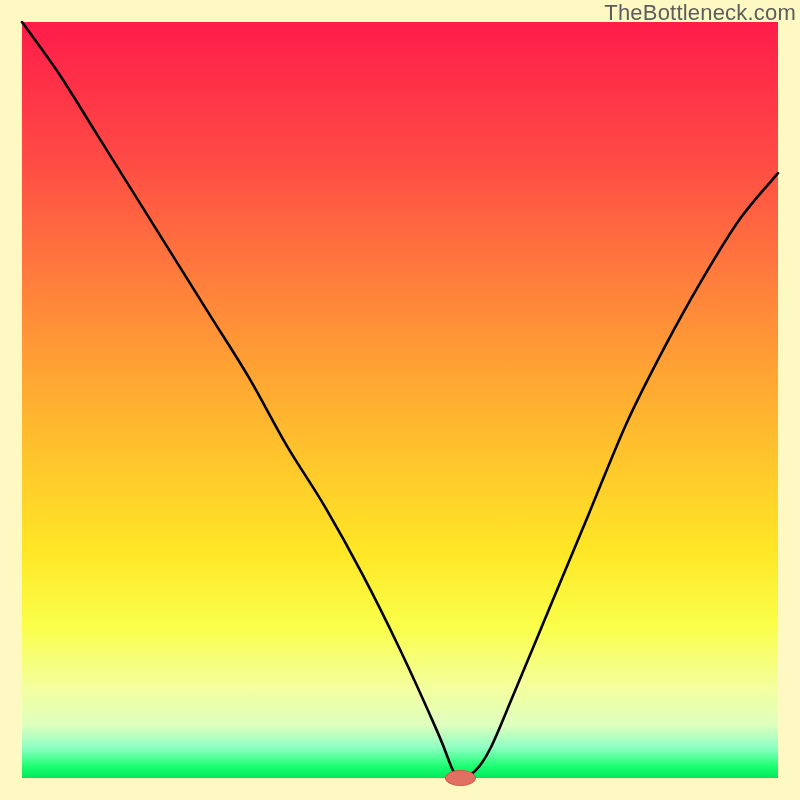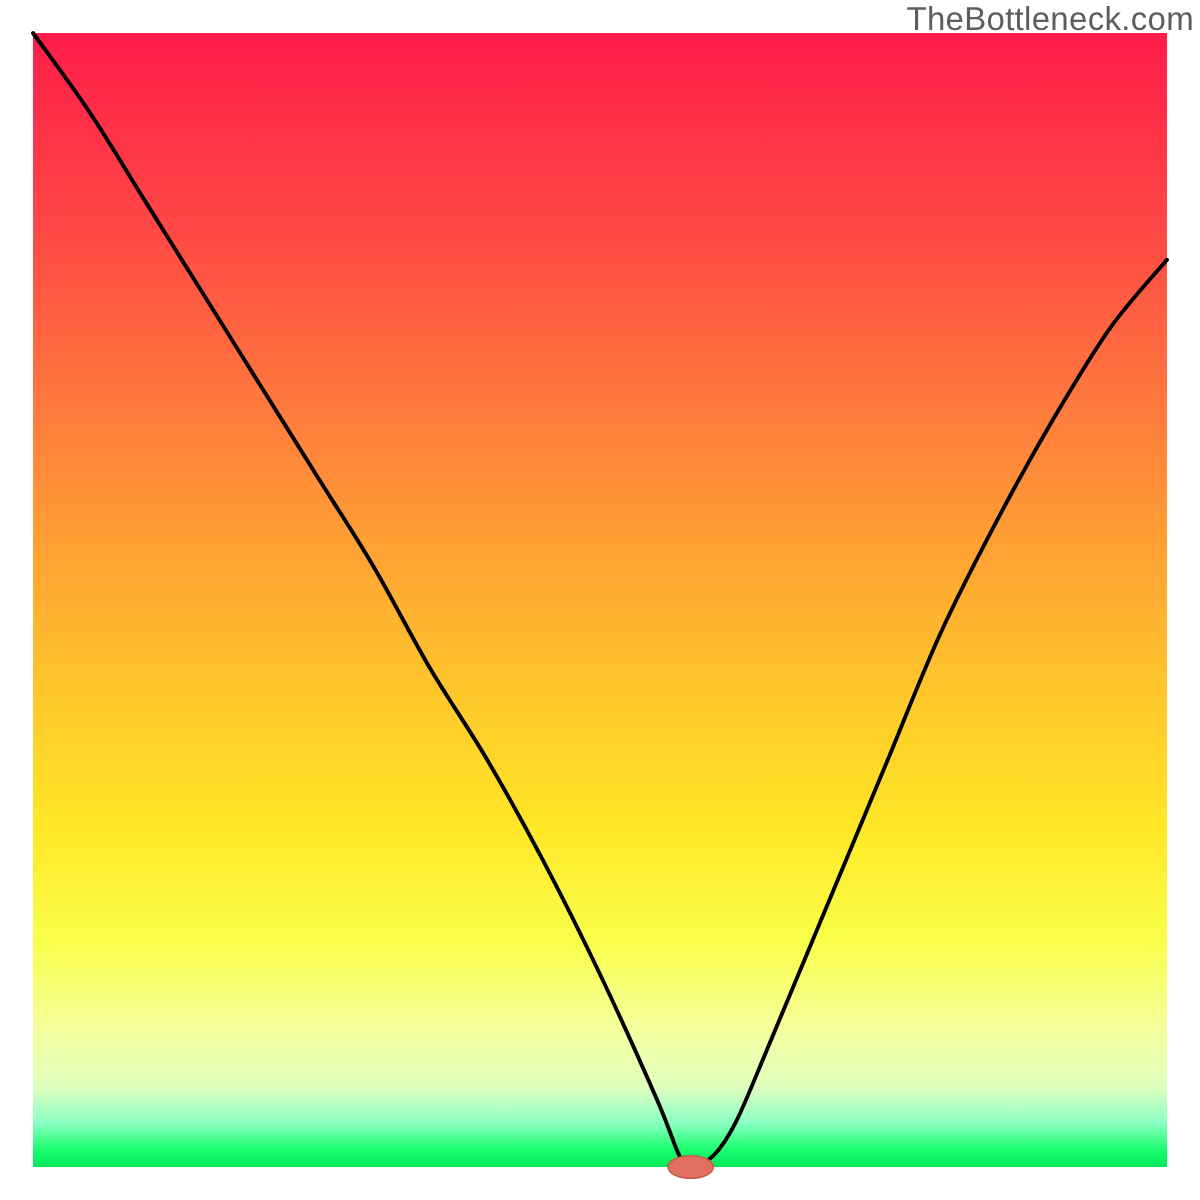--- a/index.html
+++ b/index.html
@@ -8,21 +8,21 @@
     width: 800px;
     height: 800px;
     background: #000;
     overflow: hidden;
     font-family: Arial, Helvetica, sans-serif;
   }
   .frame {
     position: relative;
     width: 800px;
     height: 800px;
-    background: #ffffff;
+    background: #fef9c3;
   }
   .plot-area {
     position: absolute;
     left: 22px;
     top: 22px;
     width: 756px;
     height: 756px;
     
     background:
       linear-gradient(

